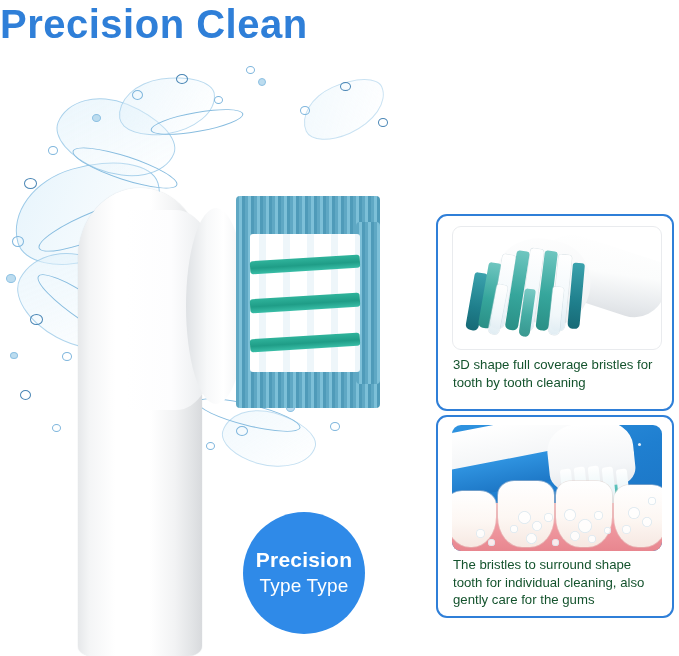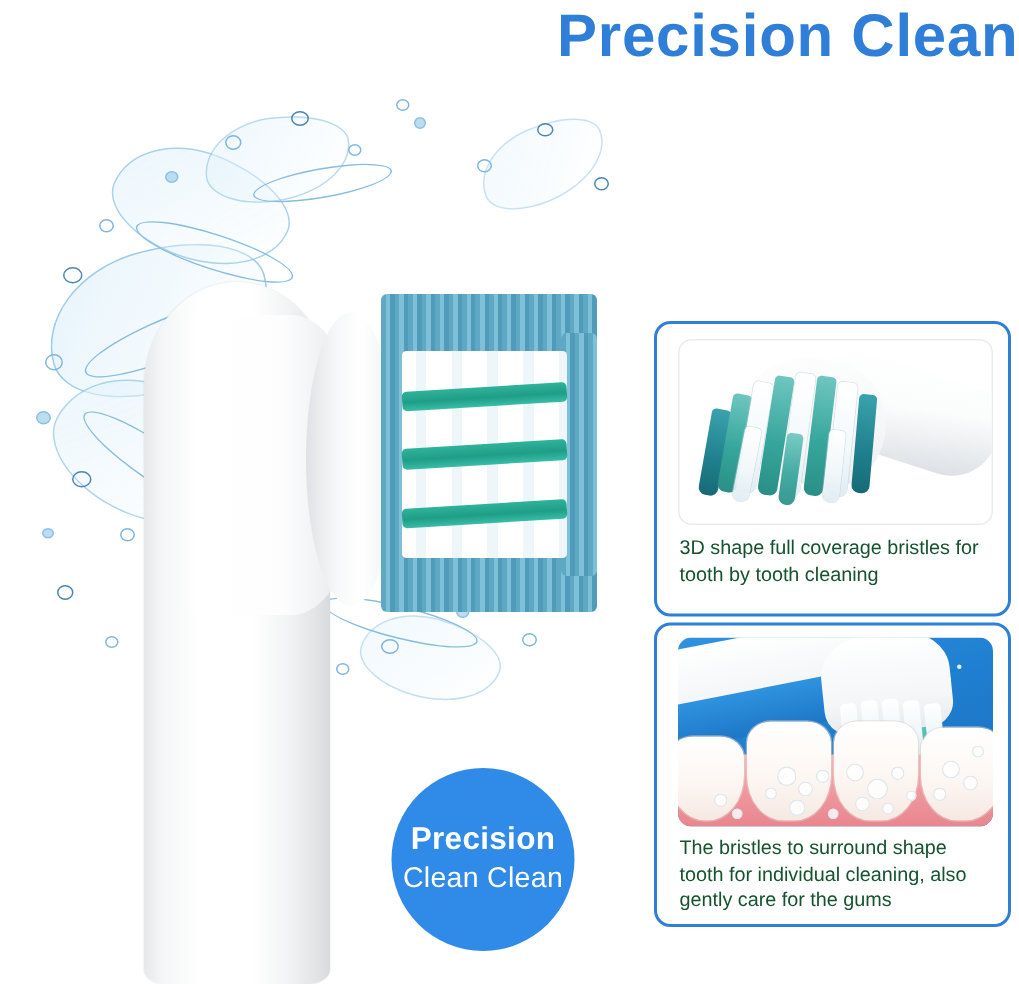--- a/index.html
+++ b/index.html
@@ -15,37 +15,36 @@
     overflow: hidden;
     font-family: "Liberation Sans", sans-serif;
   }
 
   
   #title {
     position: absolute;
     left: 0;
     top: 2px;
     width: 679px;
-    text-align: right;
+    text-align: left;
     font-family: "Liberation Sans", sans-serif;
     font-size: 40px;
     font-weight: bold;
     letter-spacing: 0.5px;
     color: #2f7fd8;
     white-space: nowrap;
   }
 
   
   #hero {
     position: absolute;
     left: 0;
     top: 60px;
     width: 430px;
     height: 596px;
-    margin-left: 18px;
   }
 
   
   .splash {
     position: absolute;
     pointer-events: none;
   }
   .drop {
     position: absolute;
     border-radius: 50%;
@@ -404,21 +403,21 @@
 
       <div class="b-white" style="left:14px; top:38px;  width:110px; height:138px;"></div>
 
       <div class="b-green" style="left:14px; top:62px;  width:110px; height:13px;  transform:rotate(-3.5deg);"></div>
       <div class="b-green" style="left:14px; top:100px; width:110px; height:14px;  transform:rotate(-3.5deg);"></div>
       <div class="b-green" style="left:14px; top:140px; width:110px; height:13px;  transform:rotate(-3.5deg);"></div>
     </div>
 
     <div id="badge">
       <div id="badge-line1">Precision</div>
-      <div id="badge-line2">Clean Clean</div>
+      <div id="badge-line2">Type Type</div>
     </div>
   </div>
 
   <div class="panel" id="panel-top">
     <div class="panel-media">
       <div class="ph-shaft"></div>
       <div class="ph-head"></div>
 
       <div class="ph-tuft darkteal" style="left:22px;  top:46px; width:13px; height:58px; transform:rotate(10deg);"></div>
       <div class="ph-tuft teal" style="left:36px;  top:36px; width:13px; height:66px; transform:rotate(10deg);"></div>

